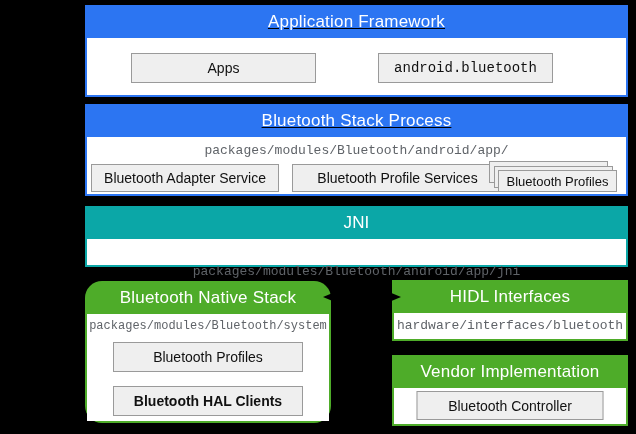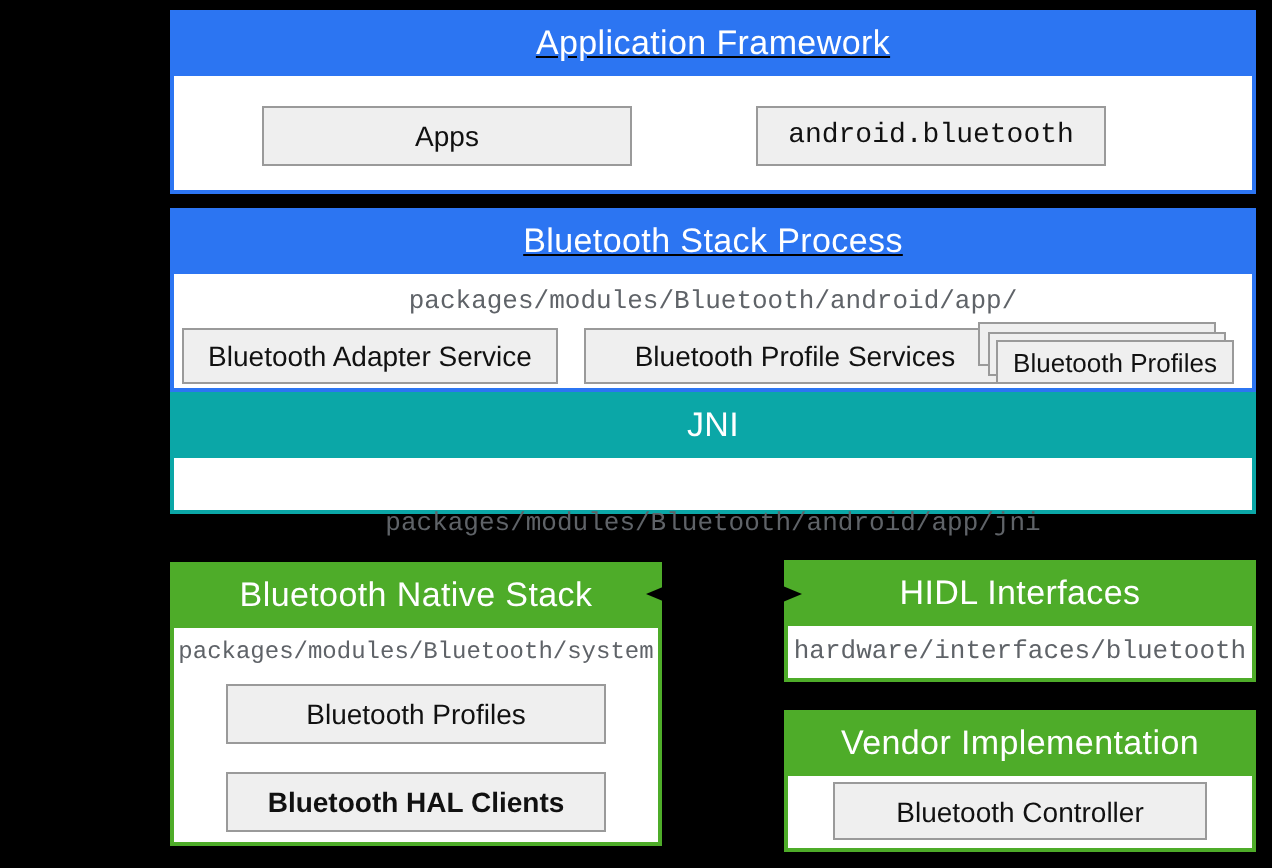--- a/index.html
+++ b/index.html
@@ -74,28 +74,28 @@
       <div class="gbox" style="left:4px; top:27px; width:188px; height:28px;">Bluetooth Adapter Service</div>
       <div class="gbox" style="left:205px; top:27px; width:211px; height:28px;">Bluetooth Profile Services</div>
       <div>
         <div class="sheet" style="left:402px; top:24px; width:119px; height:22px;"></div>
         <div class="sheet" style="left:406.5px; top:28.5px; width:119px; height:22px;"></div>
         <div class="gbox stack-front" style="left:411px; top:33px; width:119px; height:22px;">Bluetooth Profiles</div>
       </div>
     </div>
   </section>
 
-  <section class="panel teal" style="left:85px; top:196px; width:543px; height:61px;">
+  <section class="panel teal" style="left:85px; top:206px; width:543px; height:61px;">
     <div class="hdr">JNI</div>
     <div class="body">
       <div class="pathline" style="top:5px; font-size:13px;margin-top:20px;">packages/modules/Bluetooth/android/app/jni</div>
     </div>
   </section>
 
-  <section class="panel green" style="left:85px; top:281px; width:246px; height:142px;">
+  <section class="panel green" style="left:85px; top:281px; width:246px; height:142px;border-radius:17px;">
     <div class="hdr">Bluetooth Native Stack</div>
     <div class="body">
       <div class="pathline" style="top:5px; font-size:12px;">packages/modules/Bluetooth/system</div>
       <div class="gbox centered" style="top:28px; width:190px; height:30px;">Bluetooth Profiles</div>
       <div class="gbox centered" style="top:72px; width:190px; height:30px;font-weight:bold;">Bluetooth HAL Clients</div>
     </div>
   </section>
 
   <section class="panel green" style="left:392px; top:280px; width:236px; height:61px;">
     <div class="hdr">HIDL Interfaces</div>

